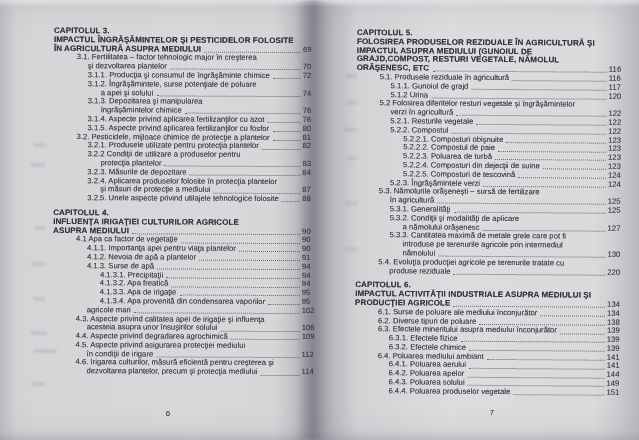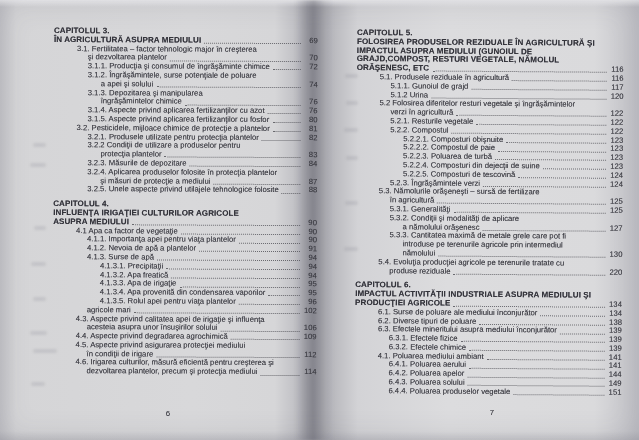--- a/index.html
+++ b/index.html
@@ -38,21 +38,21 @@
     white-space:nowrap;
   }
   .row.head{font-weight:bold;font-size:8px;color:#33333a;letter-spacing:.1px;}
   .gap-row{height:6px;}
   .ind0{padding-left:0;}
   .ind1{padding-left:23px;}
   .ind2{padding-left:34px;}
   .ind3{padding-left:47px;}
   .txt{flex:0 0 auto;}
   .dots{flex:1 1 auto;min-width:8px;border-bottom:1px dotted #56565c;margin:0 2px 1.5px 3px;opacity:.85;}
-  .pg{flex:0 0 auto;min-width:15px;text-align:right;font-weight:normal;font-size:7.7px;color:#3e3e44;}
+  .pg{flex:0 0 auto;min-width:15px;text-align:left;font-weight:normal;font-size:7.7px;color:#3e3e44;}
   .pagenum{
     position:absolute;width:20px;text-align:center;
     font-size:7.8px;color:#46464c;text-shadow:0 0 .5px rgba(72,72,84,.6);
   }
   .pagenum.left{left:158px;top:409px;}
   .pagenum.right{left:482px;top:408px;}
   .smudge{
     position:absolute;height:4px;border-radius:2px;
     background:rgba(128,128,140,.20);filter:blur(1.1px);
   }
@@ -76,20 +76,23 @@
   <div class="smudge" style="left:344px;top:128px;width:14px;"></div>
   <div class="smudge" style="left:346px;top:156px;width:12px;"></div>
   <div class="smudge" style="left:345px;top:201px;width:13px;"></div>
   <div class="smudge" style="left:344px;top:247px;width:14px;"></div>
 
   <div class="content left" id="left-lines">
       <div class="row ind0 head">
         <span class="txt">CAPITOLUL 3.</span>
       </div>
       <div class="row ind0 head">
+        <span class="txt">IMPACTUL ÎNGRĂŞĂMINTELOR ŞI PESTICIDELOR FOLOSITE</span>
+      </div>
+      <div class="row ind0 head">
         <span class="txt">ÎN AGRICULTURĂ ASUPRA MEDIULUI</span>
         <span class="dots"></span>
         <span class="pg">69</span>
       </div>
       <div class="row ind1">
         <span class="txt">3.1. Fertilitatea – factor tehnologic major în creşterea</span>
       </div>
       <div class="row ind2">
         <span class="txt">şi dezvoltarea plantelor</span>
         <span class="dots"></span>
@@ -206,25 +209,20 @@
       </div>
       <div class="row ind3">
         <span class="txt">4.1.3.3. Apa de irigaţie</span>
         <span class="dots"></span>
         <span class="pg">95</span>
       </div>
       <div class="row ind3">
         <span class="txt">4.1.3.4. Apa provenită din condensarea vaporilor</span>
         <span class="dots"></span>
         <span class="pg">95</span>
-      </div>
-      <div class="row ind3">
-        <span class="txt">4.1.3.5. Rolul apei pentru viaţa plantelor</span>
-        <span class="dots"></span>
-        <span class="pg">96</span>
       </div>
       <div class="row ind2">
         <span class="txt">agricole mari</span>
         <span class="dots"></span>
         <span class="pg">102</span>
       </div>
       <div class="row ind1">
         <span class="txt">4.3. Aspecte privind calitatea apei de irigaţie şi influenţa</span>
       </div>
       <div class="row ind2">
@@ -406,21 +404,21 @@
         <span class="txt">6.3.1. Efectele fizice</span>
         <span class="dots"></span>
         <span class="pg">139</span>
       </div>
       <div class="row ind2">
         <span class="txt">6.3.2. Efectele chimice</span>
         <span class="dots"></span>
         <span class="pg">139</span>
       </div>
       <div class="row ind1">
-        <span class="txt">4.1. Poluarea mediului ambiant</span>
+        <span class="txt">6.4. Poluarea mediului ambiant</span>
         <span class="dots"></span>
         <span class="pg">141</span>
       </div>
       <div class="row ind2">
         <span class="txt">6.4.1. Poluarea aerului</span>
         <span class="dots"></span>
         <span class="pg">141</span>
       </div>
       <div class="row ind2">
         <span class="txt">6.4.2. Poluarea apelor</span>

